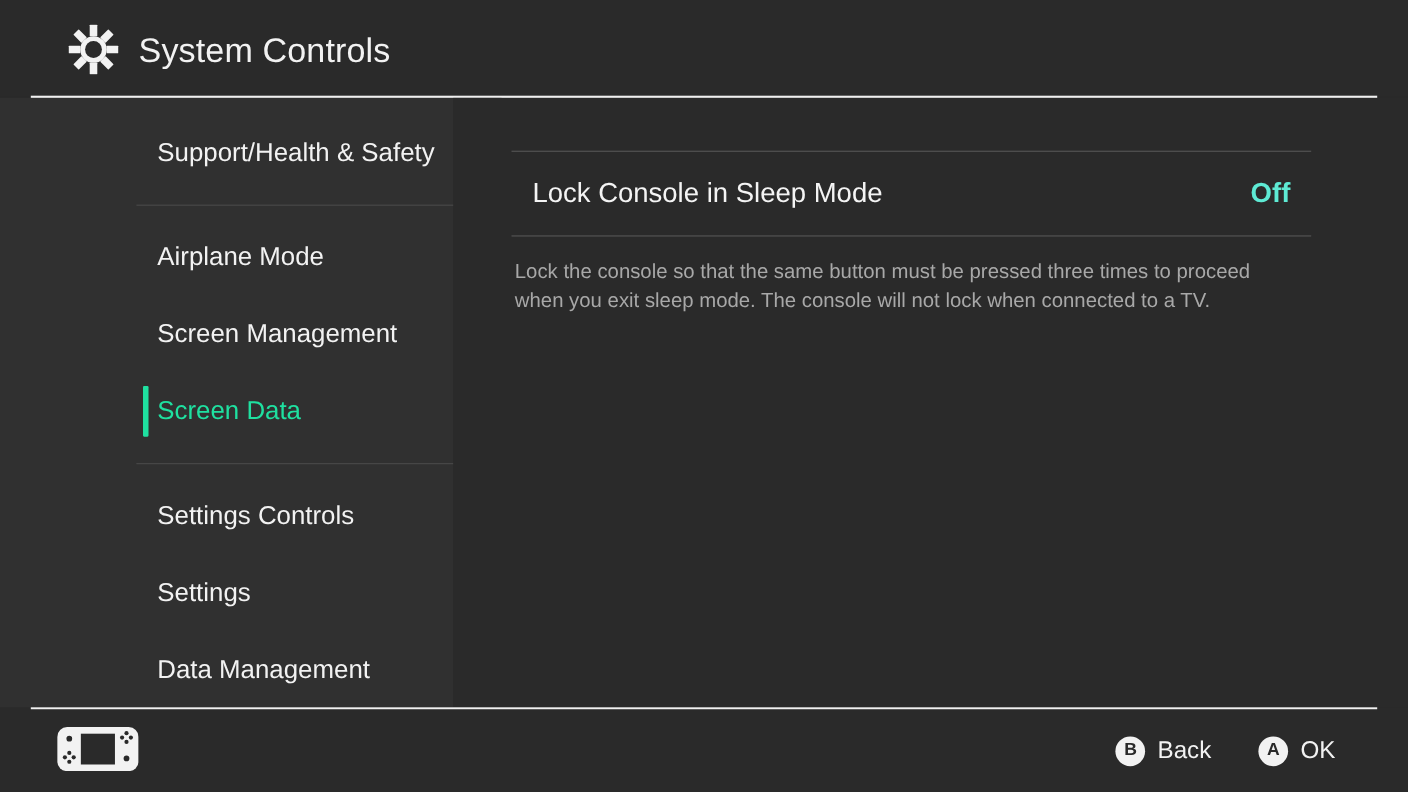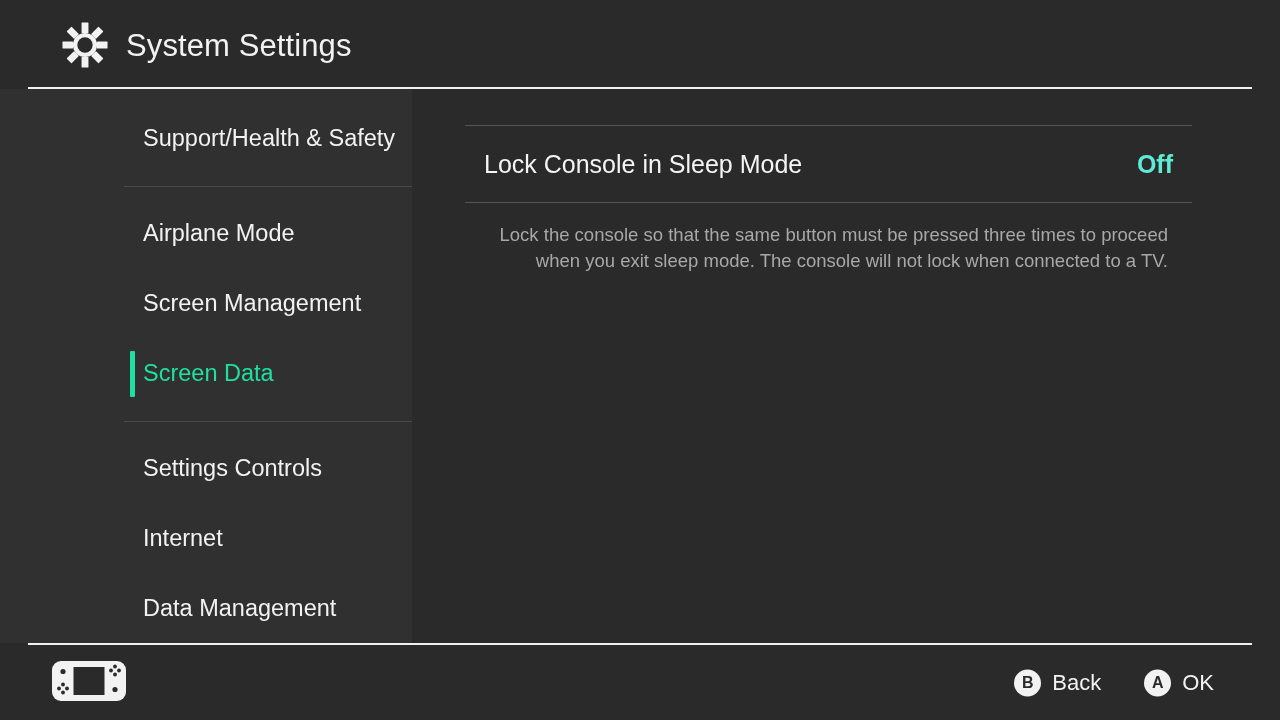--- a/index.html
+++ b/index.html
@@ -94,23 +94,22 @@
 
   
   #main {
     position: absolute;
     left: 412px; top: 89px;
     width: 868px; height: 554px;
     background: #2a2a2a;
   }
   #setting-block {
     position: absolute;
-    left: 53px; top: 36px;
+    left: 53px; top: 48px;
     width: 727px;
-    text-align: right;
   }
   .hrule { height: 1px; background: #565656; width: 100%; }
   #setting-row {
     height: 76px;
     display: flex;
     align-items: center;
     justify-content: space-between;
     padding: 0 19px 0 19px;
     box-sizing: border-box;
   }
@@ -201,21 +200,21 @@
           <rect x="0.5" y="20.4" width="11" height="7.2" rx="0.6"></rect>
           <rect x="36.5" y="20.4" width="11" height="7.2" rx="0.6"></rect>
           <rect x="20.4" y="0.5" width="7.2" height="11" rx="0.6" transform="rotate(45 24 24)"></rect>
           <rect x="20.4" y="36.5" width="7.2" height="11" rx="0.6" transform="rotate(45 24 24)"></rect>
           <rect x="0.5" y="20.4" width="11" height="7.2" rx="0.6" transform="rotate(45 24 24)"></rect>
           <rect x="36.5" y="20.4" width="11" height="7.2" rx="0.6" transform="rotate(45 24 24)"></rect>
         </g>
         <circle cx="24" cy="24" r="12.6" fill="#f2f2f2"></circle>
         <circle cx="24" cy="24" r="8.0" fill="#2a2a2a"></circle>
       </svg>
-      <div id="header-title">System Settings</div>
+      <div id="header-title">System Controls</div>
     </div>
     <div id="header-rule"></div>
   </div>
 
   <div id="sidebar">
 
     <div class="nav-gap-top"></div>
 
     <div class="nav-item">
       <span class="nav-label">Support/Health &amp; Safety</span>
@@ -235,21 +234,21 @@
       <span class="nav-label">Screen Data</span>
     </div>
     <div class="nav-gap"></div>
     <div class="nav-sep"></div>
     <div class="nav-gap"></div>
 
     <div class="nav-item">
       <span class="nav-label">Settings Controls</span>
     </div>
     <div class="nav-item">
-      <span class="nav-label">Internet</span>
+      <span class="nav-label">Settings</span>
     </div>
     <div class="nav-item">
       <span class="nav-label">Data Management</span>
     </div>
   </div>
 
   <div id="main">
     <div id="setting-block">
       <div class="hrule"></div>
       <div id="setting-row">

